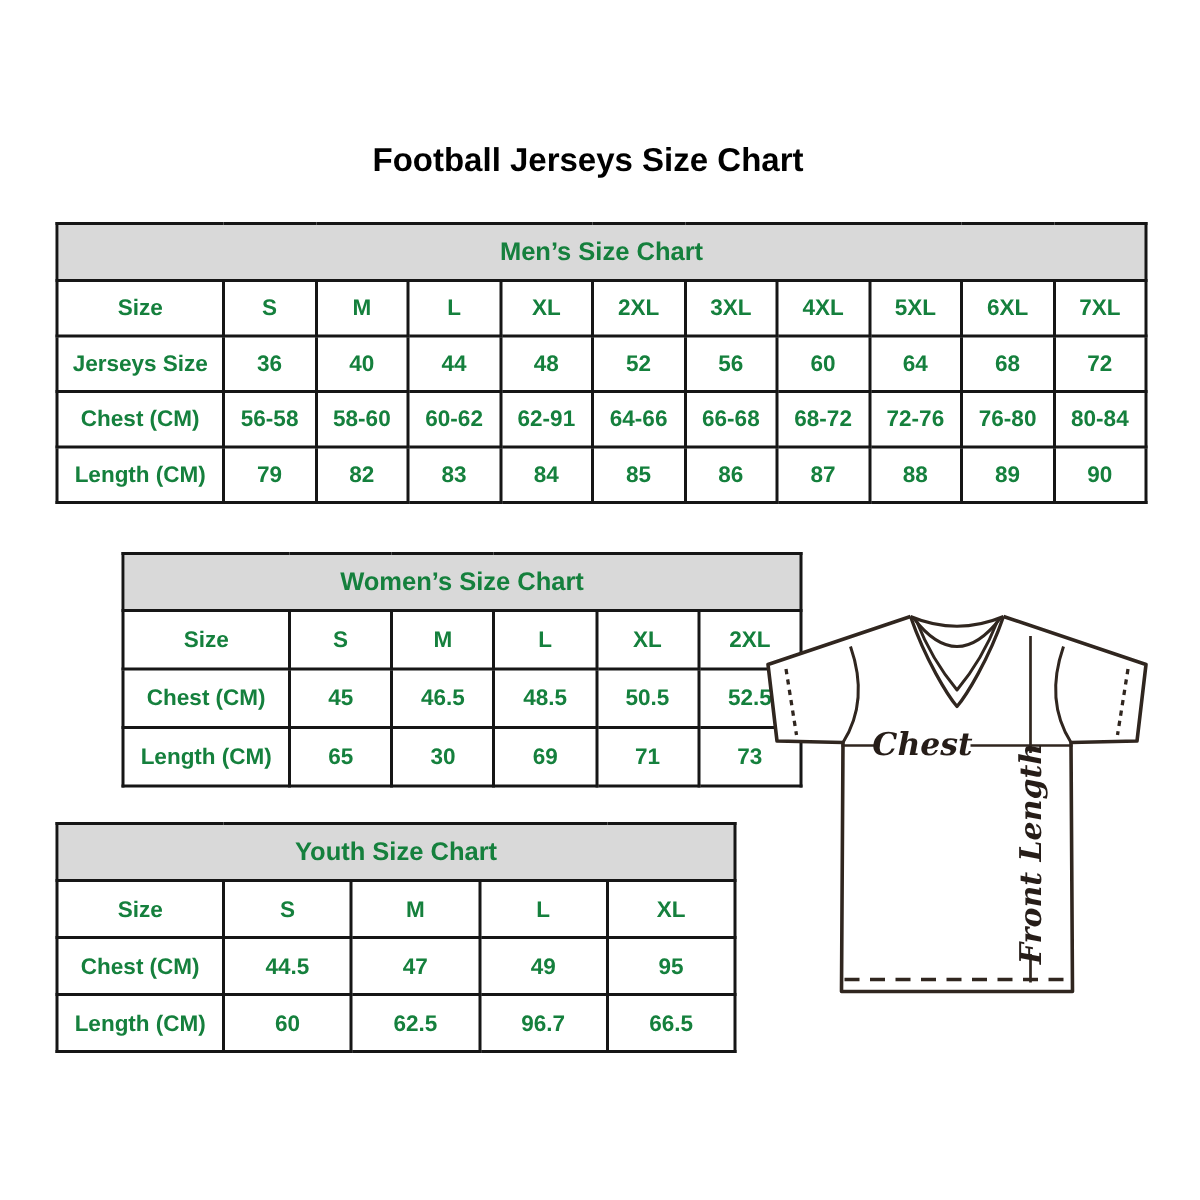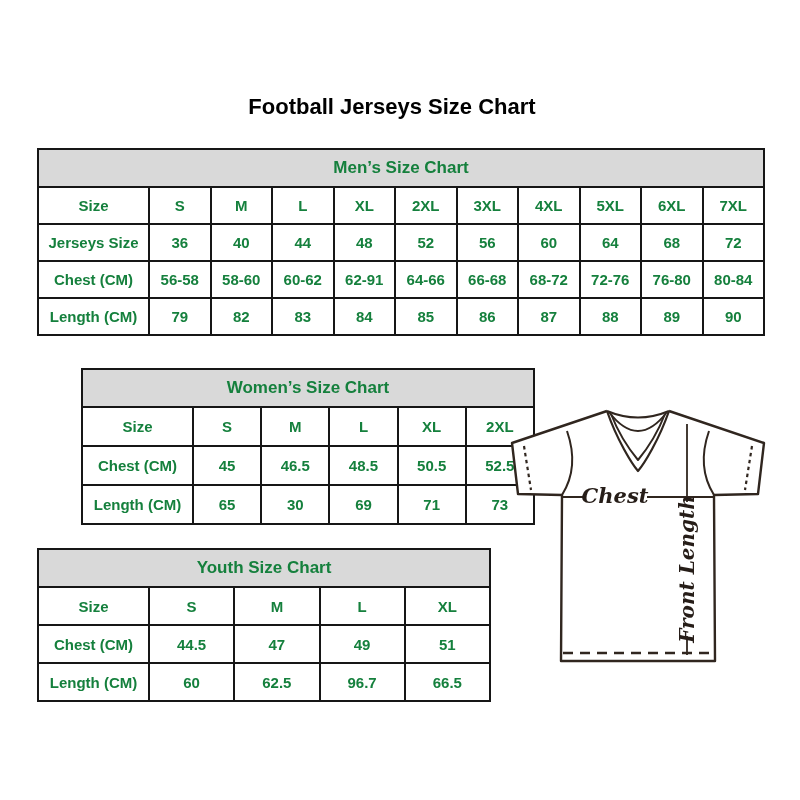--- a/index.html
+++ b/index.html
@@ -176,21 +176,21 @@
           <td>S</td>
           <td>M</td>
           <td>L</td>
           <td>XL</td>
         </tr>
         <tr>
           <td>Chest (CM)</td>
           <td>44.5</td>
           <td>47</td>
           <td>49</td>
-          <td>51</td>
+          <td>95</td>
         </tr>
         <tr>
           <td>Length (CM)</td>
           <td>60</td>
           <td>62.5</td>
           <td>96.7</td>
           <td>66.5</td>
         </tr>
       </tbody>
   </table>

